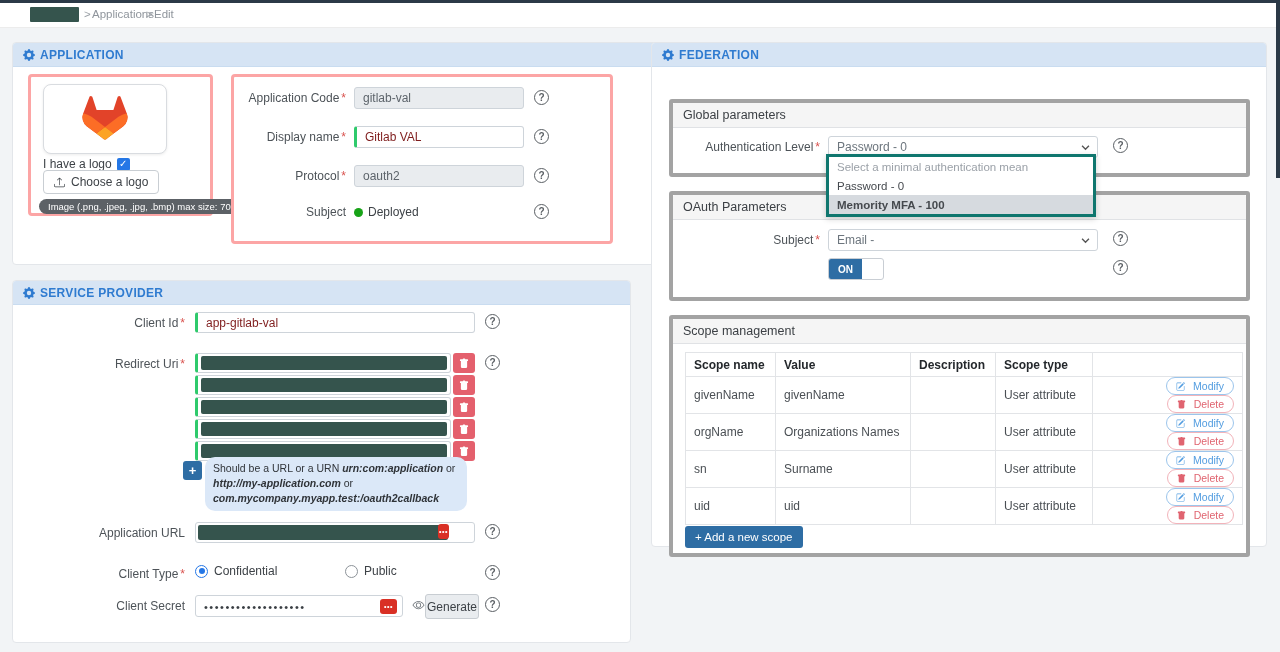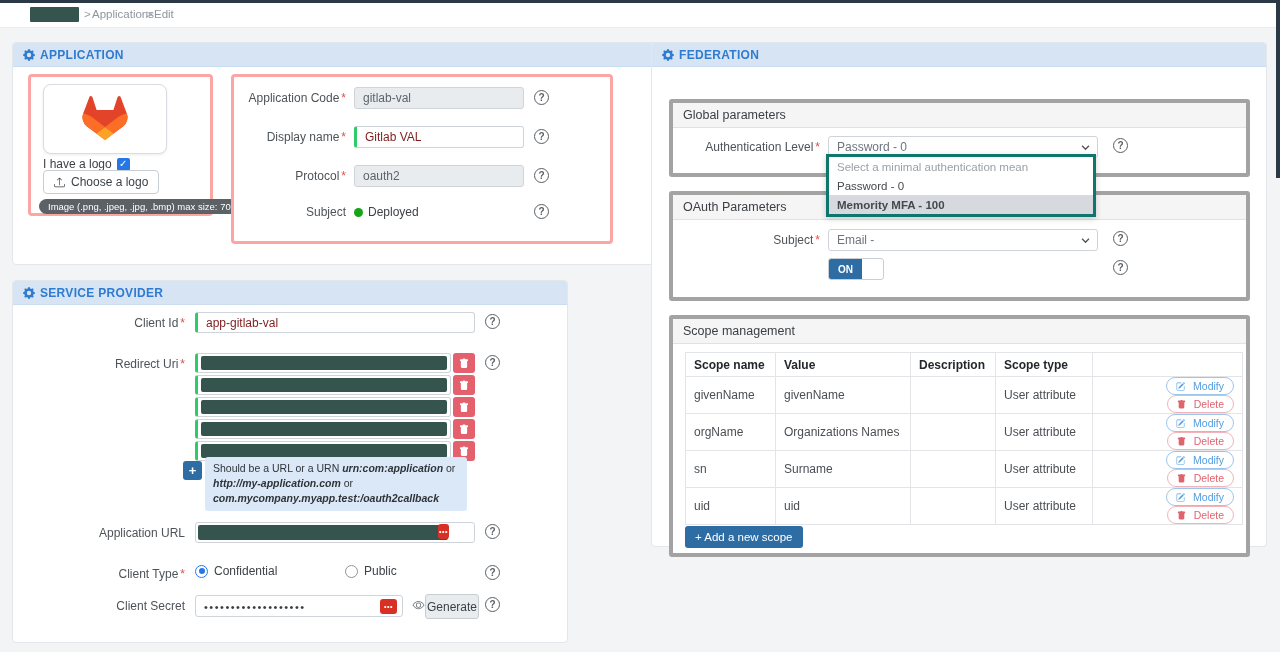--- a/index.html
+++ b/index.html
@@ -42,32 +42,32 @@
   .constraint-badge { position:absolute; left:8px; top:122px; background:#5c6166; color:#fff; font-size:9.5px; padding:2px 9px; border-radius:8px; white-space:nowrap; }
   .fields-card { left:218px; top:7px; width:382px; height:170px; }
   .row-app { position:absolute; left:12px; right:12px; height:24px; }
   .row-app .flabel { left:0; width:100px; }
   .row-app .fctrl { position:absolute; left:108px; width:170px; }
   .row-app .help-ic { left:288px; top:3px; }
   .status-val { position:absolute; left:108px; top:4px; display:flex; align-items:center; gap:5px; color:#3d4247; }
   .status-dot { width:9px; height:9px; border-radius:50%; background:#18a318; }
 
   
-  .sp-panel { left:12px; top:280px; width:556px; height:363px; }
+  .sp-panel { left:12px; top:280px; width:619px; height:363px; }
   .row-sp { position:absolute; left:12px; right:12px; }
   .row-sp .flabel { left:0; width:160px; }
   .row-sp .fctrl { position:absolute; left:170px; }
   .row-sp .help-ic { left:460px; top:2px; }
   .uri-row { position:absolute; left:182px; width:280px; height:20px; display:flex; gap:2px; }
   .uri-input { position:relative; flex:1; height:20px; border:1px solid #ced4da; border-left:3px solid #2fca6c; border-radius:3px; background:#fff; }
   .redact-fill { position:absolute; left:3px; right:3px; top:2px; bottom:2px; background:#35544d; border-radius:2px; }
   .uri-del { width:22px; height:20px; background:#e4606d; border:none; border-radius:3px; display:flex; align-items:center; justify-content:center; cursor:pointer; }
   .uri-del svg { width:10px; height:11px; fill:#fff; }
   .add-uri-btn { position:absolute; left:170px; top:156px; width:19px; height:19px; background:#2e6da4; color:#fff; border:none; border-radius:3px; font-size:13px; font-weight:bold; line-height:1; cursor:pointer; }
-  .uri-help { position:absolute; left:192px; top:152px; width:262px; background:#dbe8f8; border-radius:3px; padding:4px 8px; font-size:10.5px; color:#2f3338; line-height:1.45; }
+  .uri-help { position:absolute; left:192px; top:152px; width:262px; background:#dbe8f8; border-radius:10px; padding:4px 8px; font-size:10.5px; color:#2f3338; line-height:1.45; }
   .uri-help b { font-style:italic; }
   .appurl-input { position:relative; width:280px; height:21px; border:1px solid #ced4da; border-radius:3px; background:#fff; }
   .appurl-redact { position:absolute; left:2px; top:2px; width:250px; bottom:2px; background:#35544d; border-radius:2px; }
   .mini-red { position:absolute; top:1px; width:11px; height:15px; background:#d93025; border-radius:3px; color:#fff; font-size:7px; font-weight:bold; display:flex; align-items:center; justify-content:center; letter-spacing:.5px; }
   .radio-row { position:absolute; left:170px; top:0; display:flex; align-items:center; gap:6px; color:#3d4247; }
   .radio { width:13px; height:13px; border-radius:50%; border:1.6px solid #8d9399; background:#fff; position:relative; cursor:pointer; }
   .radio.sel { border-color:#2577e6; }
   .radio.sel::after { content:""; position:absolute; left:2.5px; top:2.5px; width:6px; height:6px; border-radius:50%; background:#2577e6; }
   .secret-input { position:relative; width:208px; height:22px; border:1px solid #ced4da; border-radius:3px; background:#fff; }
   .secret-dots { position:absolute; left:8px; top:5px; font-size:11px; letter-spacing:1.5px; color:#3a3f44; }

